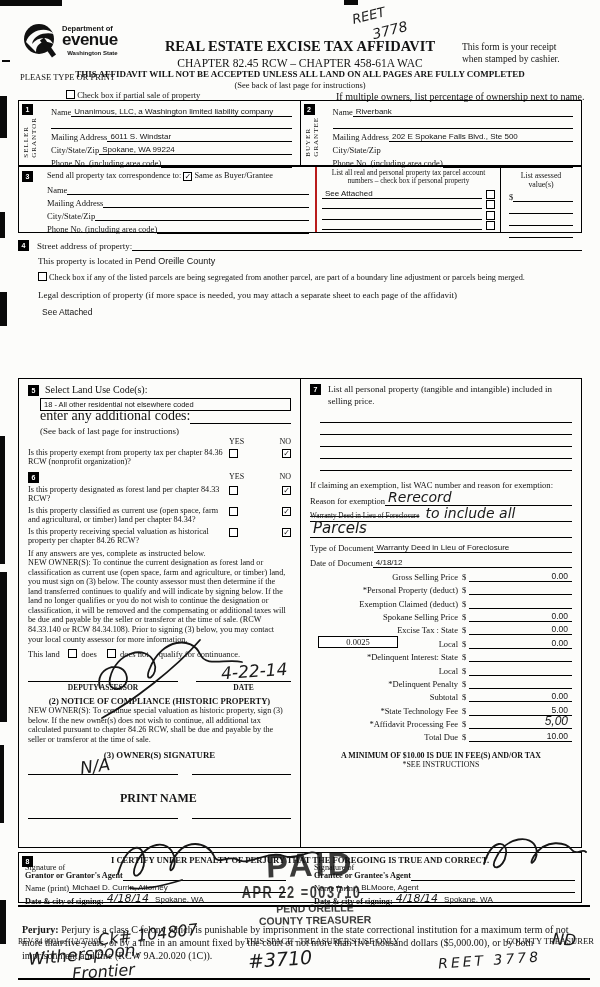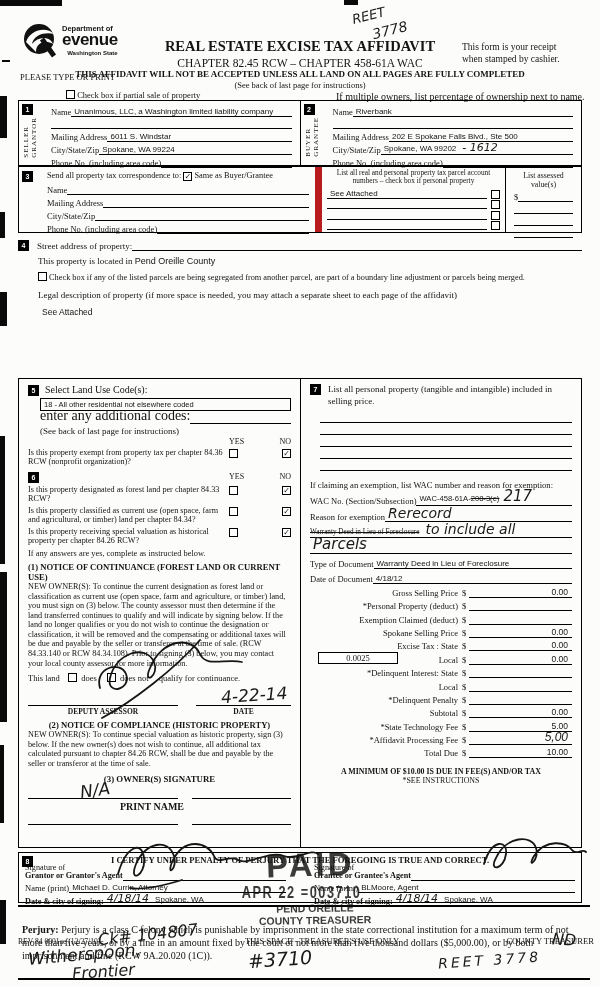--- a/index.html
+++ b/index.html
@@ -125,31 +125,30 @@
         </div>
       <div class="frow" style="height:12px">
           <span class="ul"></span>
         </div>
       <div class="frow" style="height:13px">
           <span>Mailing Address</span>
           <span class="ul"><span class="typed">202 E Spokane Falls Blvd., Ste 500</span></span>
         </div>
       <div class="frow" style="height:13px">
           <span>City/State/Zip</span>
-          <span class="ul"><span class="typed">Spokane, WA  99202</span><span class="hw" style="font-size:11px;margin-left:6px">- 1612</span></span>
         </div>
       <div class="frow" style="height:13px">
           <span>Phone No. (including area code)</span>
           <span class="ul"></span>
         </div>
     </div>
   </div>
 
   <div class="abs box" style="left:18px;top:166px;width:564px;height:67px;display:flex">
-    <div style="width:262px;position:relative;border-right:7px solid #b91c1c;padding:4px 6px 2px 28px">
+    <div style="width:262px;position:relative;border-right:2px solid #b91c1c;padding:4px 6px 2px 28px">
       <span class="numsq abs" style="left:3px;top:4px">3</span>
       <div style="font-size:8.3px">
         <span>Send all property tax correspondence to:</span>
         <span class="cb"><span>✓</span></span>
         <span>Same as Buyer/Grantee</span>
       </div>
       <div class="frow" style="height:13px;margin-top:1px">
           <span>Name</span>
           <span class="ul"></span>
         </div>
@@ -256,21 +255,20 @@
         </div>
     </div>
     <div class="qrow">
       <div class="qtext">Is this property receiving special valuation as historical property per chapter 84.26 RCW?</div>
       <div class="qboxes">
           <span class="cb"></span>
           <span class="cb"><span>✓</span></span>
         </div>
     </div>
     <div style="font-size:8.4px;margin-top:4px">If any answers are yes, complete as instructed below.</div>
-    <div class="b" style="font-size:8.6px;margin-top:4px">(1) NOTICE OF CONTINUANCE (FOREST LAND OR CURRENT USE)</div>
     <div class="para">NEW OWNER(S): To continue the current designation as forest land or classification as current use (open space, farm and agriculture, or timber) land, you must sign on (3) below. The county assessor must then determine if the land transferred continues to qualify and will indicate by signing below. If the land no longer qualifies or you do not wish to continue the designation or classification, it will be removed and the compensating or additional taxes will be due and payable by the seller or transferor at the time of sale. (RCW 84.33.140 or RCW 84.34.108). Prior to signing (3) below, you may contact your local county assessor for more information.</div>
     <div style="font-size:8.5px;margin-top:5px">
       <span>This land</span>
       <span class="cb" style="margin:0 2px 0 6px"></span>
       <span>does</span>
       <span class="cb" style="margin:0 2px 0 8px"></span>
       <span>does not</span>
       <span style="margin-left:8px">qualify for continuance.</span>
     </div>
     <div style="height:22px;position:relative">
@@ -282,42 +280,38 @@
     </div>
     <div class="b ctr" style="font-size:8.6px;margin-top:4px">(2) NOTICE OF COMPLIANCE (HISTORIC PROPERTY)</div>
     <div class="para">NEW OWNER(S): To continue special valuation as historic property, sign (3) below. If the new owner(s) does not wish to continue, all additional tax calculated pursuant to chapter 84.26 RCW, shall be due and payable by the seller or transferor at the time of sale.</div>
     <div class="b ctr" style="font-size:8.8px;margin-top:6px">(3) OWNER(S) SIGNATURE</div>
     <div style="display:flex;gap:14px;margin-top:14px">
       <div style="width:150px;border-bottom:1px solid #000;position:relative">
         <span class="hw" style="position:absolute;left:52px;bottom:-2px;font-size:17px;transform:rotate(-8deg)">N/A</span>
       </div>
       <div style="flex:1;border-bottom:1px solid #000"></div>
     </div>
-    <div class="b" style="font-size:10px;margin:2px 0 0 92px">PRINT NAME</div>
+    <div class="b" style="font-size:12px;margin:16px 0 0 92px">PRINT NAME</div>
     <div style="display:flex;gap:14px;margin-top:12px">
       <div style="width:150px;border-bottom:1px solid #000"></div>
       <div style="flex:1;border-bottom:1px solid #000"></div>
     </div>
   </div>
 
   <div class="abs box" style="left:300px;top:378px;width:282px;height:470px;padding:5px 9px">
     <div style="display:flex">
       <span class="numsq" style="margin-right:7px;flex:none">7</span>
       <span style="font-size:9px;line-height:1.3">List all  personal property (tangible and intangible) included in selling price.</span>
     </div>
     <div class="bl" style="margin:4px 0 0 10px"></div>
     <div class="bl" style="margin-left:10px"></div>
     <div class="bl" style="margin-left:10px"></div>
     <div class="bl" style="margin-left:10px"></div>
     <div class="bl" style="margin-left:10px"></div>
     <div style="font-size:8.6px;margin-top:9px">If claiming an exemption, list WAC number and reason for exemption:</div>
-    <div class="frow" style="height:16px">
-      <span>WAC No. (Section/Subsection)</span>
-      <span class="ul"><span class="typed" style="font-size:7.6px">WAC-458-61A-</span><span class="typed strike" style="font-size:7.6px">208-3(e)</span><span class="hw" style="font-size:15px;margin-left:4px">217</span></span>
-    </div>
     <div class="frow" style="height:16px">
       <span>Reason for exemption</span>
       <span class="ul"><span class="hw" style="font-size:14px">Rerecord</span></span>
     </div>
     <div class="frow" style="height:16px">
       <span class="ul" style="padding-left:0"><span class="strike" style="font-size:7.2px">Warranty Deed in Lieu of Foreclosure</span><span class="hw" style="font-size:14px;margin-left:6px">to include all</span></span>
     </div>
     <div class="frow" style="height:16px">
       <span class="ul"><span class="hw" style="font-size:15px">Parcels</span></span>
     </div>

